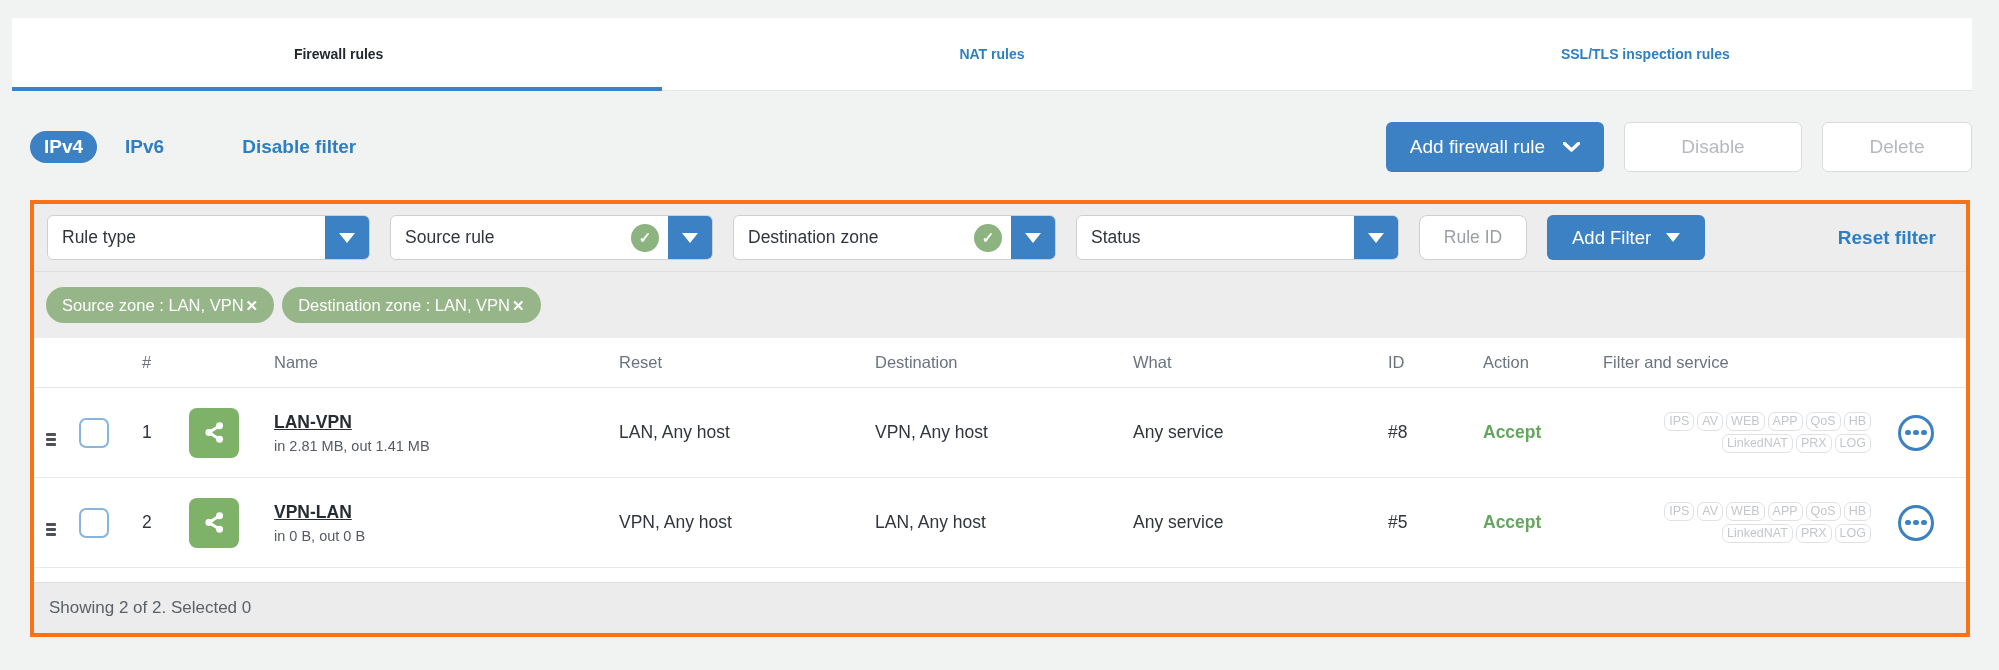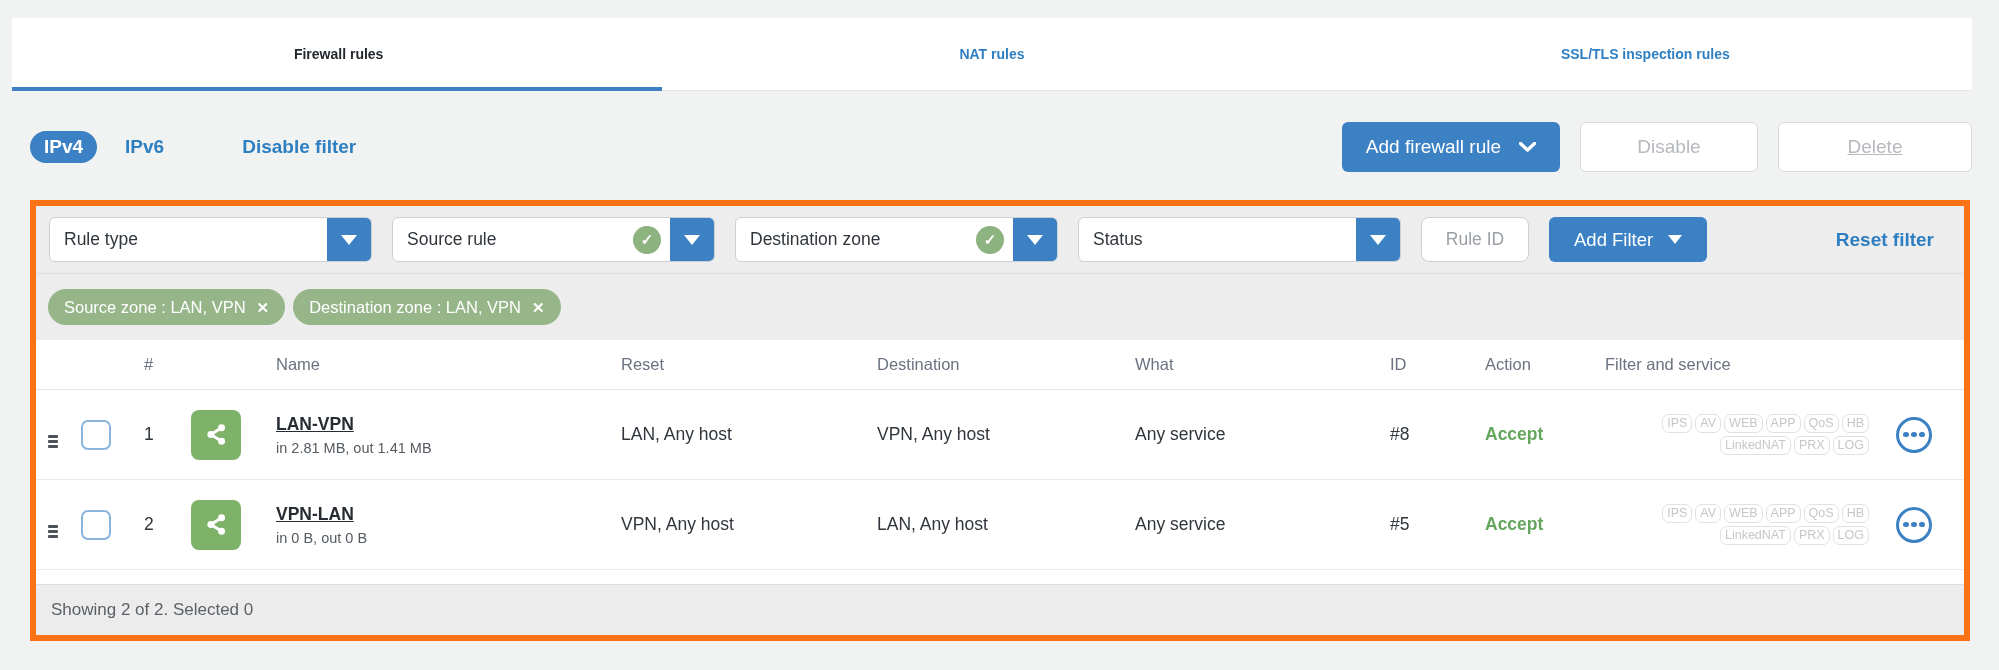--- a/index.html
+++ b/index.html
@@ -44,26 +44,26 @@
     display:flex; align-items:center;
     cursor:pointer;
   }
   .ip-link { margin-left:28px; color:#2e7fc2; font-size:19px; font-weight:bold; cursor:pointer; }
   .disable-filter-link { margin-left:78px; color:#2e7fc2; font-size:19px; font-weight:bold; cursor:pointer; }
   .toolbar-right { margin-left:auto; display:flex; align-items:center; gap:20px; }
   .btn { height:50px; border-radius:6px; font-size:19px; display:flex; align-items:center; justify-content:center; cursor:pointer; }
   .btn-primary { background:#3b81c3; color:#fff; padding:0 24px; gap:18px; }
   .btn-ghost { background:#fff; border:1px solid #d8dadc; color:#b6b9bd; }
   .btn-disable { width:178px; }
-  .btn-delete  { width:194px;text-decoration:underline; }
+  .btn-delete  { width:150px; }
   .chev { width:17px; height:10px; display:block; }
   
   .panel {
     margin:28px 29px 0 30px;
-    border:6px solid #f97316;
+    border:4px solid #f97316;
     background:#ffffff;
   }
   .filter-row {
     background:#ededee;
     border-bottom:1px solid #dcdedf;
     padding:11px 13px;
     display:flex; align-items:center; gap:20px;
   }
   .dropdown {
     width:323px; height:45px;
@@ -103,21 +103,21 @@
   .btn-add-filter { height:45px; padding:0 25px; gap:15px; font-size:18.5px; }
   .reset-filter { margin-left:auto; margin-right:17px; color:#2e7fc2; font-size:19px; font-weight:bold; cursor:pointer; }
   .chip-row {
     background:#ededee;
     padding:15px 12px;
     display:flex; align-items:center; gap:8px;
   }
   .chip {
     height:36px; border-radius:18px;
     background:#96b589; color:#fff;
-    display:inline-flex; align-items:center; gap:11px;
+    display:inline-flex; align-items:center; gap:2px;
     padding:0 16px;
     font-size:16.5px;
   }
   .chip-x { font-weight:bold; font-size:15px; cursor:pointer; line-height:1; }
   
   .grid {
     display:grid;
     grid-template-columns:45px 55px 55px 85px 345px 256px 258px 255px 95px 120px 1fr;
     align-items:center;
   }

